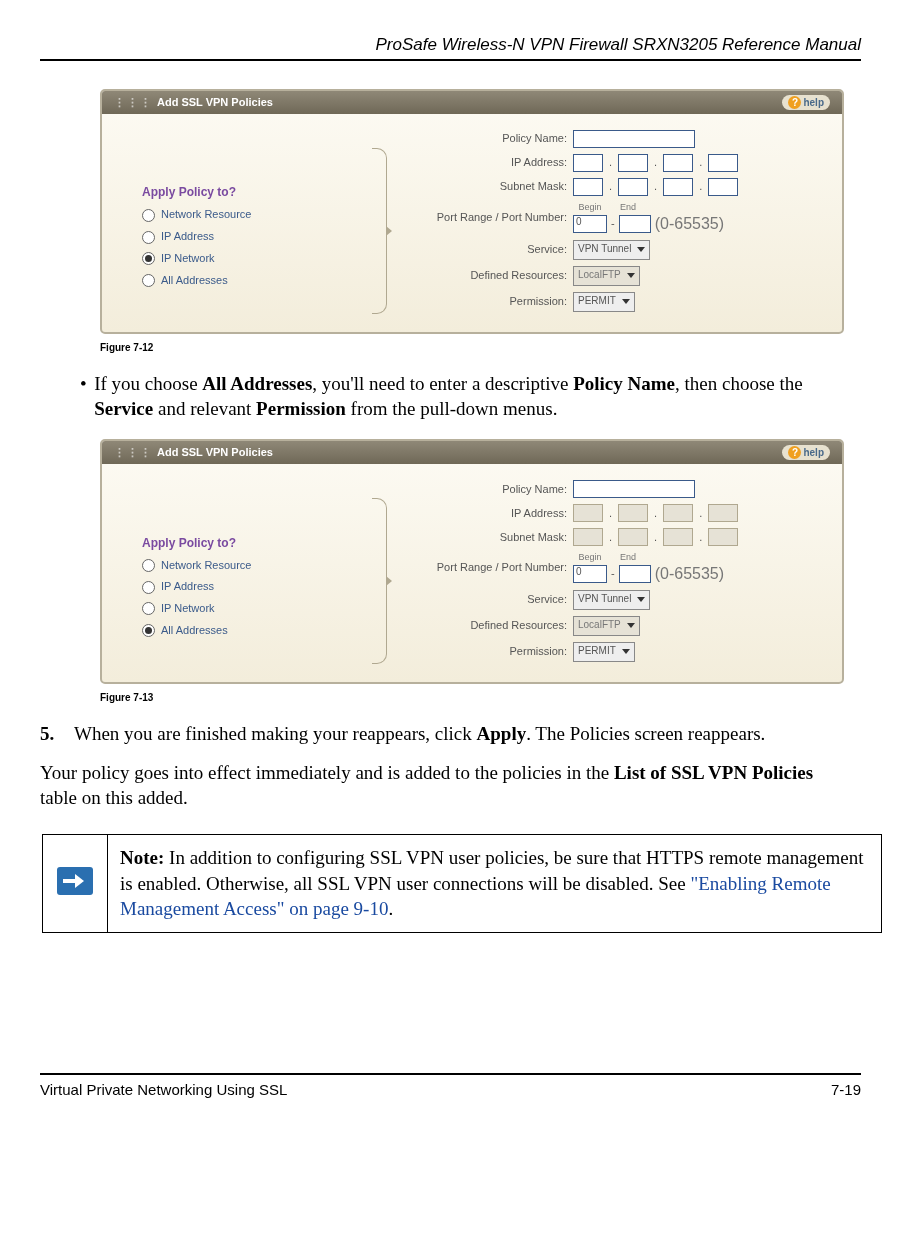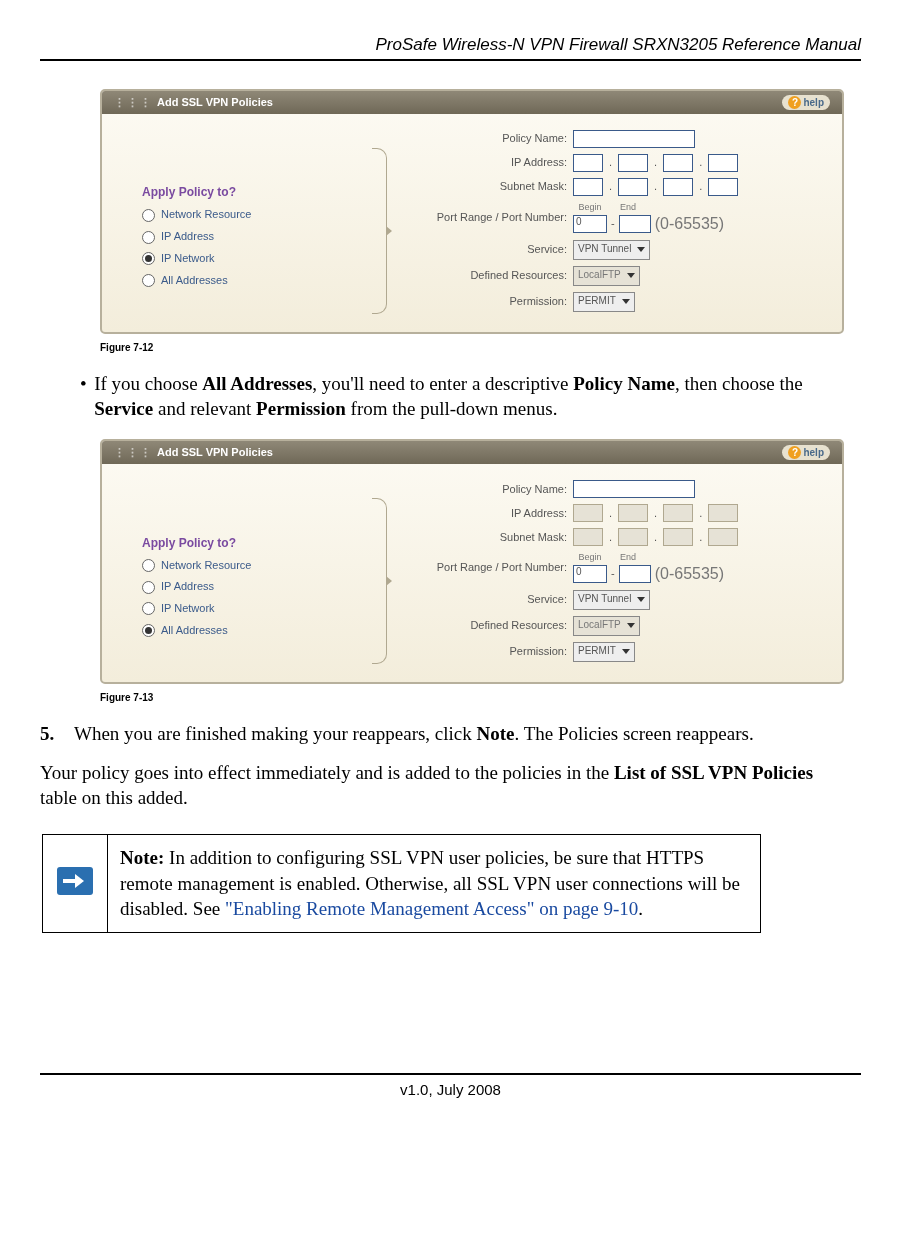--- a/index.html
+++ b/index.html
@@ -75,21 +75,21 @@
   }
 
   
   .bullet-line { display:flex; margin: 0 10px 18px 40px; font-size:19px; line-height:1.3;}
   .bullet-line .b { width:22px; }
   .num-line { display:flex; margin: 0 10px 14px 0; font-size:19px; line-height:1.3;}
   .num-line .n { width:34px; font-weight:bold;}
   .para { margin: 0 10px 24px 0; font-size:19px; line-height:1.3;}
 
   
-  .note-table { border-collapse: collapse; width: 719px; margin-left:2px;}
+  .note-table { border-collapse: collapse; width: 840px; margin-left:2px;}
   .note-table td { border:1px solid #000; vertical-align: middle; }
   .note-icon-cell { width:56px; text-align:center; padding:4px;}
   .note-text-cell { padding:10px 12px; font-size:19px; line-height:1.35;}
   .note-link { color:#1a4aa0; }
   .arrow-icon {
     display:inline-block; width:36px; height:28px; background:#2a6fb0; position:relative; border-radius:3px;
   }
   .arrow-icon::before{ content:""; position:absolute; left:6px; top:12px; width:14px; height:4px; background:#fff;}
   .arrow-icon::after{ content:""; position:absolute; left:18px; top:7px; width:0; height:0; border-top:7px solid transparent; border-bottom:7px solid transparent; border-left:9px solid #fff;}
 
@@ -301,21 +301,21 @@
             </span>
           </div>
       </div>
     </div>
   </div>
 </div>
 <div class="fig-caption">Figure 7-13</div>
 
 <div class="num-line">
   <span class="n">5.</span>
-  <span><span>When you are finished making your reappears, click </span><b>Note</b><span>.  The Policies screen reappears.</span></span>
+  <span><span>When you are finished making your reappears, click </span><b>Apply</b><span>.  The Policies screen reappears.</span></span>
 </div>
 
 <div class="para">
   <span>Your policy goes into effect immediately and is added to the policies in the </span><b>List of SSL VPN Policies</b><span> table on this added.</span>
 </div>
 
 <table class="note-table">
   <tbody>
       <tr>
     <td class="note-icon-cell"><span class="arrow-icon"></span></td>
@@ -323,14 +323,17 @@
       <b>Note:</b><span> In addition to configuring SSL VPN user policies, be sure that HTTPS remote management is enabled. Otherwise, all SSL VPN user connections will be disabled. See </span><span class="note-link">"Enabling Remote Management Access" on page 9-10</span><span>.</span>
     </td>
   </tr>
 </tbody>
   </table>
 
 <div class="spacer"></div>
 
 <hr class="ftr-rule">
 <div class="footer">
-  <div class="footer-row2">v1.0, July 2008</div>
+  <div class="footer-row1">
+    <span>Virtual Private Networking Using SSL</span>
+    <span>7-19</span>
+  </div>
 </div>
 
 </body></html>

